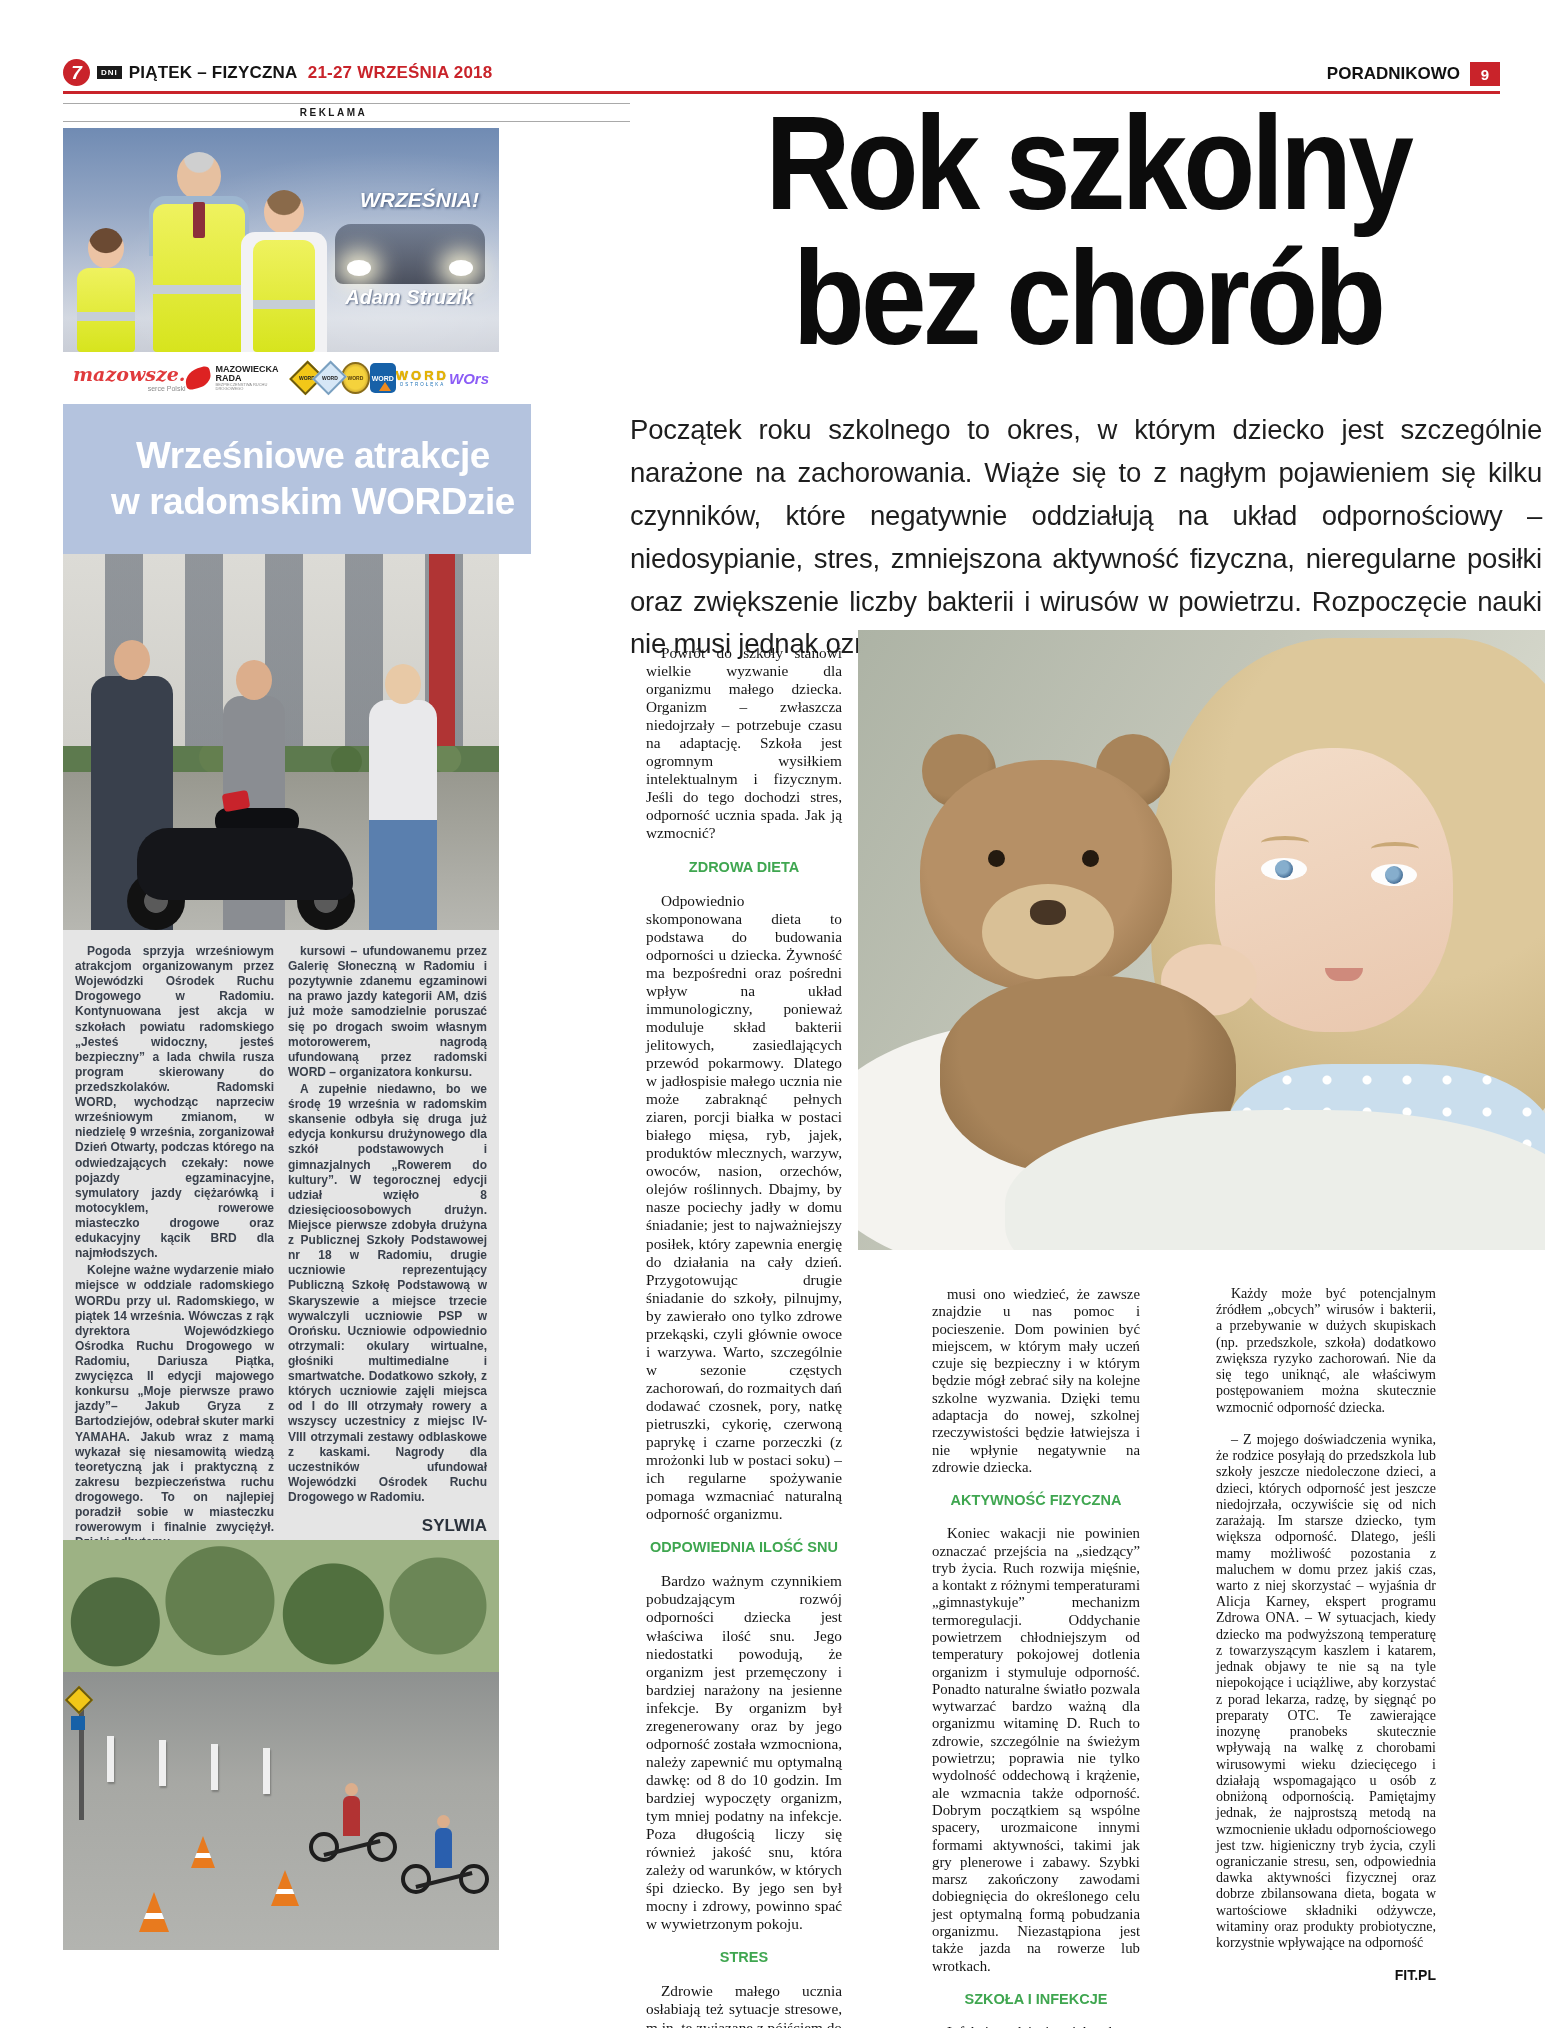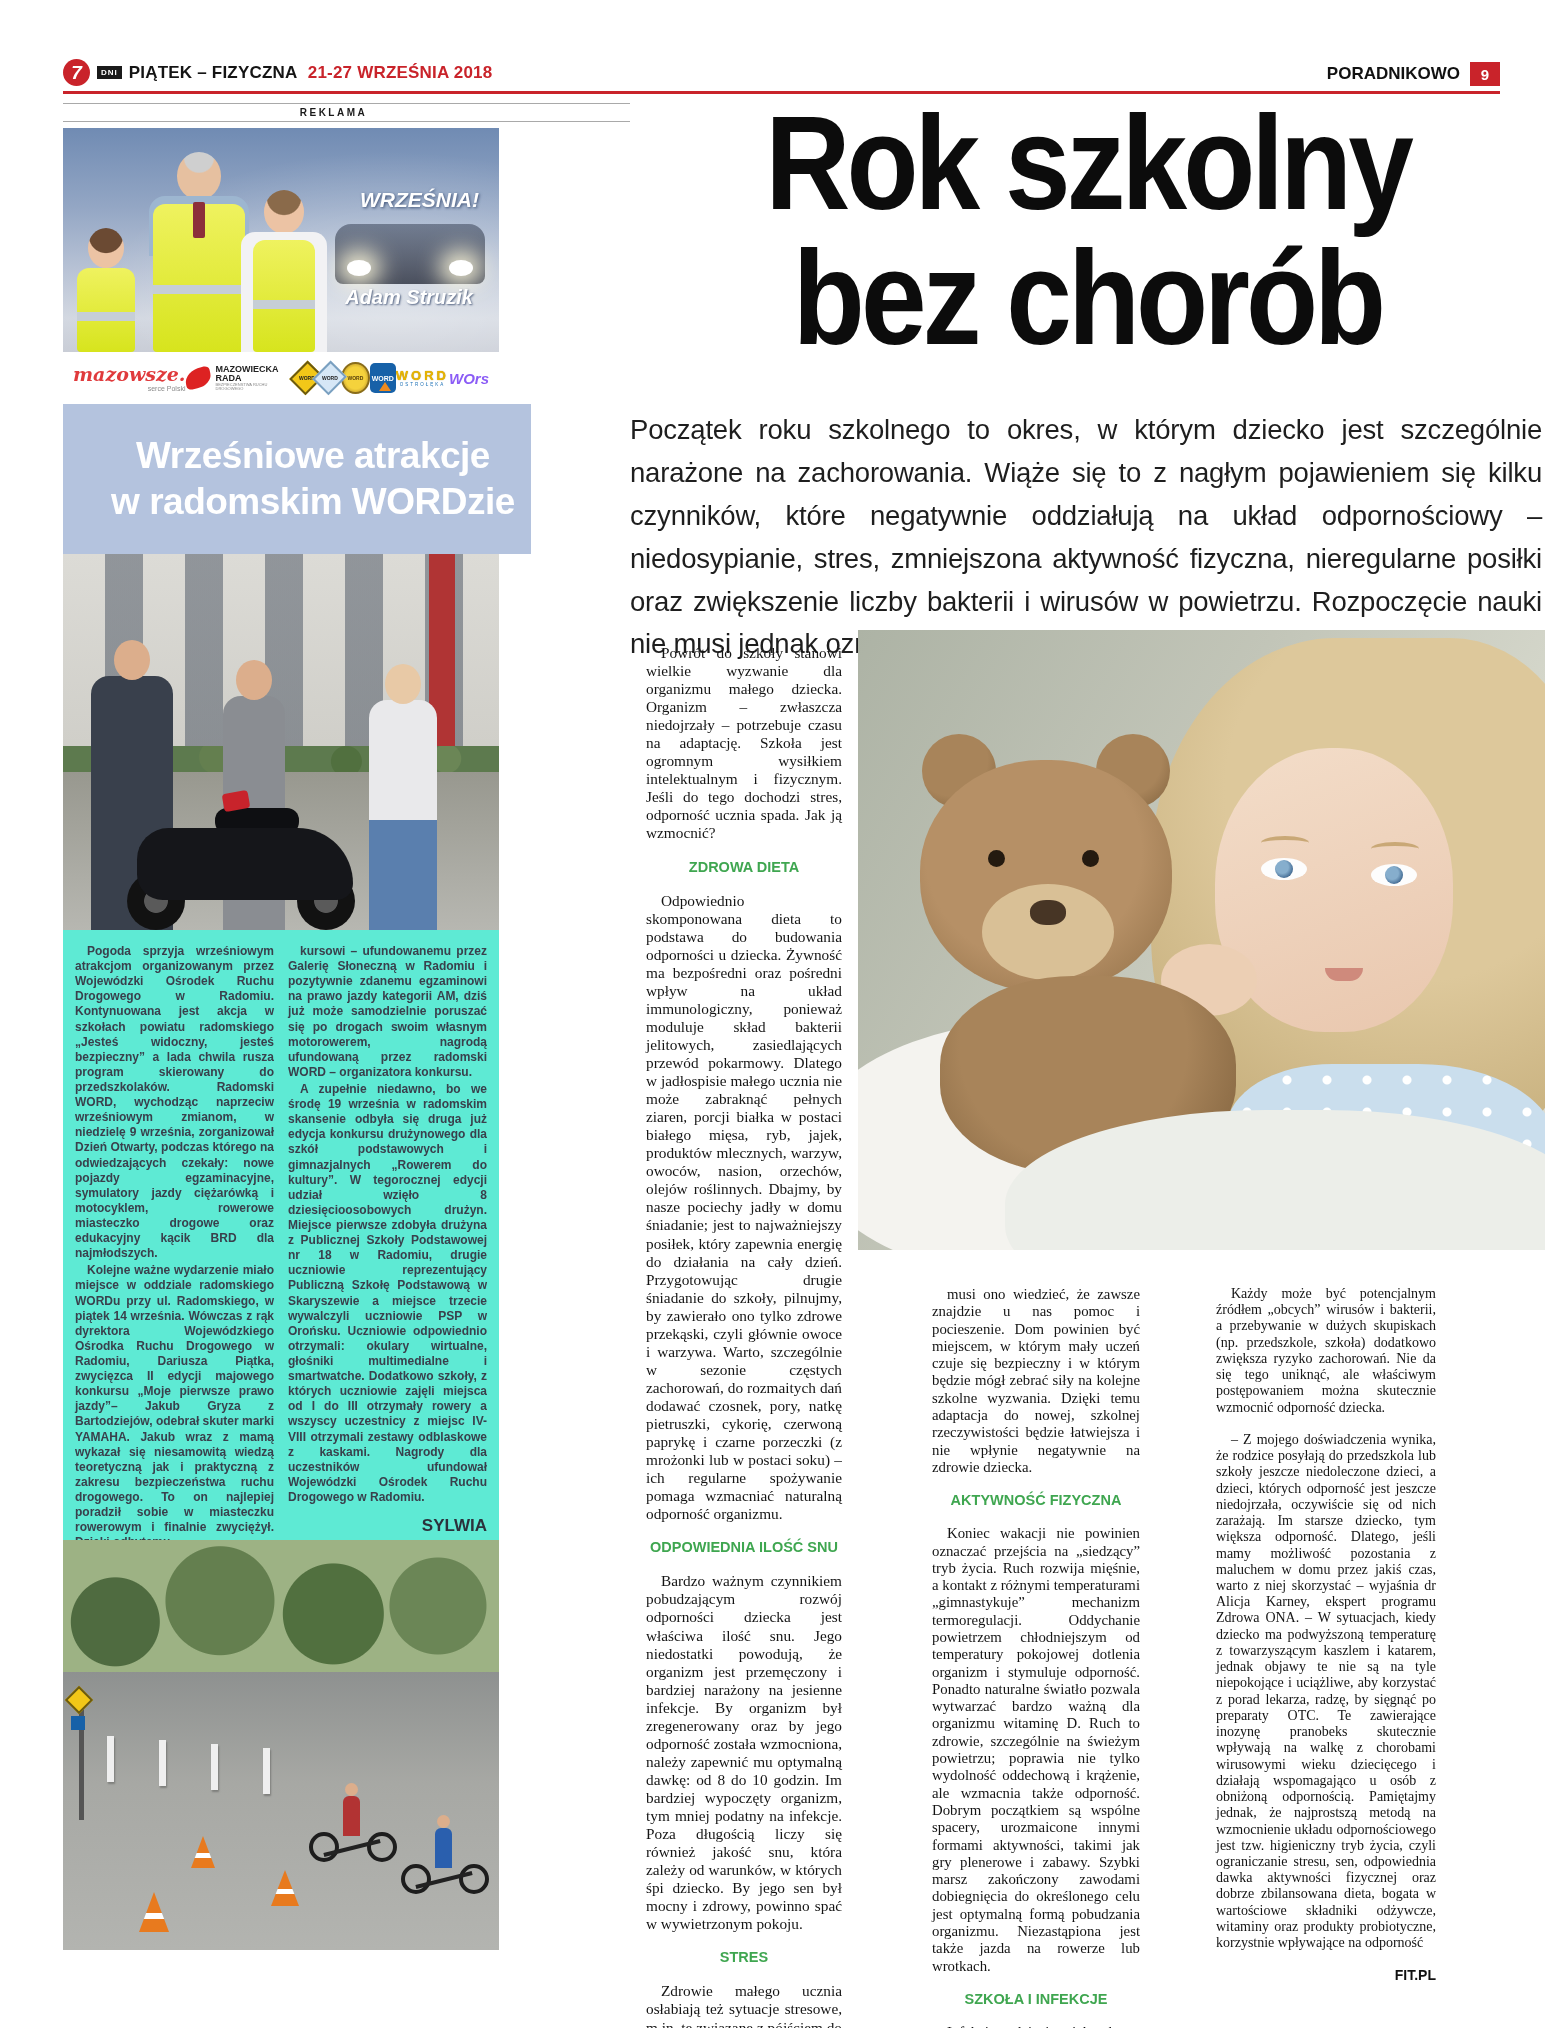--- a/index.html
+++ b/index.html
@@ -120,21 +120,21 @@
   .scooter{position:absolute;left:56px;top:220px;width:270px;height:156px;z-index:3;}
   .wheel{position:absolute;bottom:0;width:58px;height:58px;border-radius:50%;
          background:radial-gradient(#5a5a5a 28%,#121212 30%);}
   .w1{left:8px}.w2{right:34px}
   .sc-body{position:absolute;left:18px;bottom:30px;width:216px;height:72px;background:#15161a;
            border-radius:34px 60px 18px 28px;}
   .sc-seat{position:absolute;left:96px;bottom:96px;width:84px;height:26px;background:#0e0f12;border-radius:12px;}
   .bow{position:absolute;left:104px;top:18px;width:26px;height:18px;background:#c8232b;
        border-radius:4px;transform:rotate(-10deg);}
 
-  .ad-text{width:436px;height:610px;background:#5eead4;box-sizing:border-box;
+  .ad-text{width:436px;height:610px;background:#e5e5e5;box-sizing:border-box;
            padding:14px 12px 8px;display:flex;gap:14px;overflow:hidden;}
   .coln{width:50%;font-size:12px;line-height:1.26;font-weight:700;color:#39404c;
         text-align:justify;font-family:"Liberation Sans",sans-serif;}
   .coln p{margin:0;text-indent:12px;}
   .coln p + p{margin-top:2px;}
   .byline{text-align:right;font-size:17px;font-weight:700;color:#2b323c;margin-top:10px;}
 
   .town-photo{position:relative;width:436px;height:410px;overflow:hidden;background:#a8a9a5;}
   .trees{position:absolute;left:0;right:0;top:0;height:132px;
          background:radial-gradient(circle at 12% 62%,#4f6b40 0 44px,transparent 45px),

